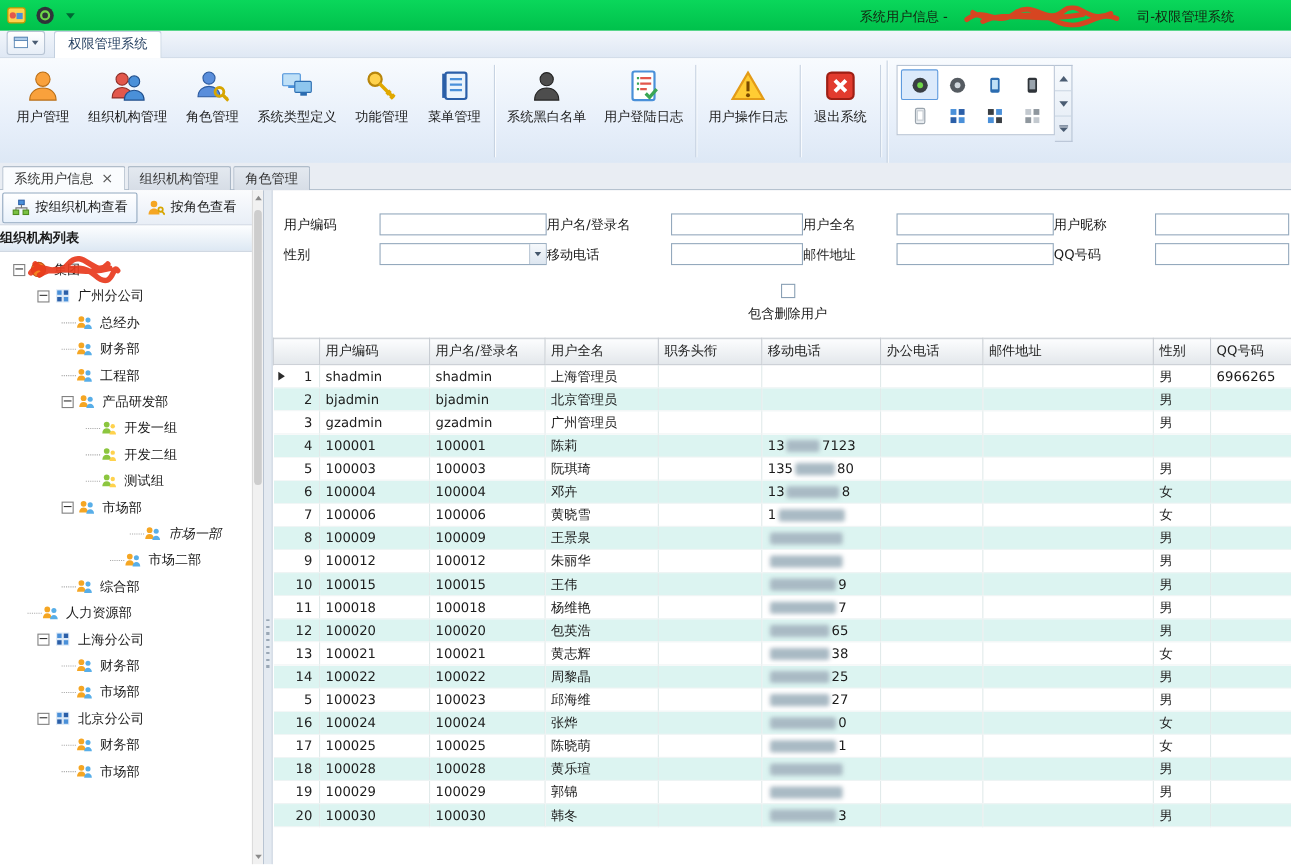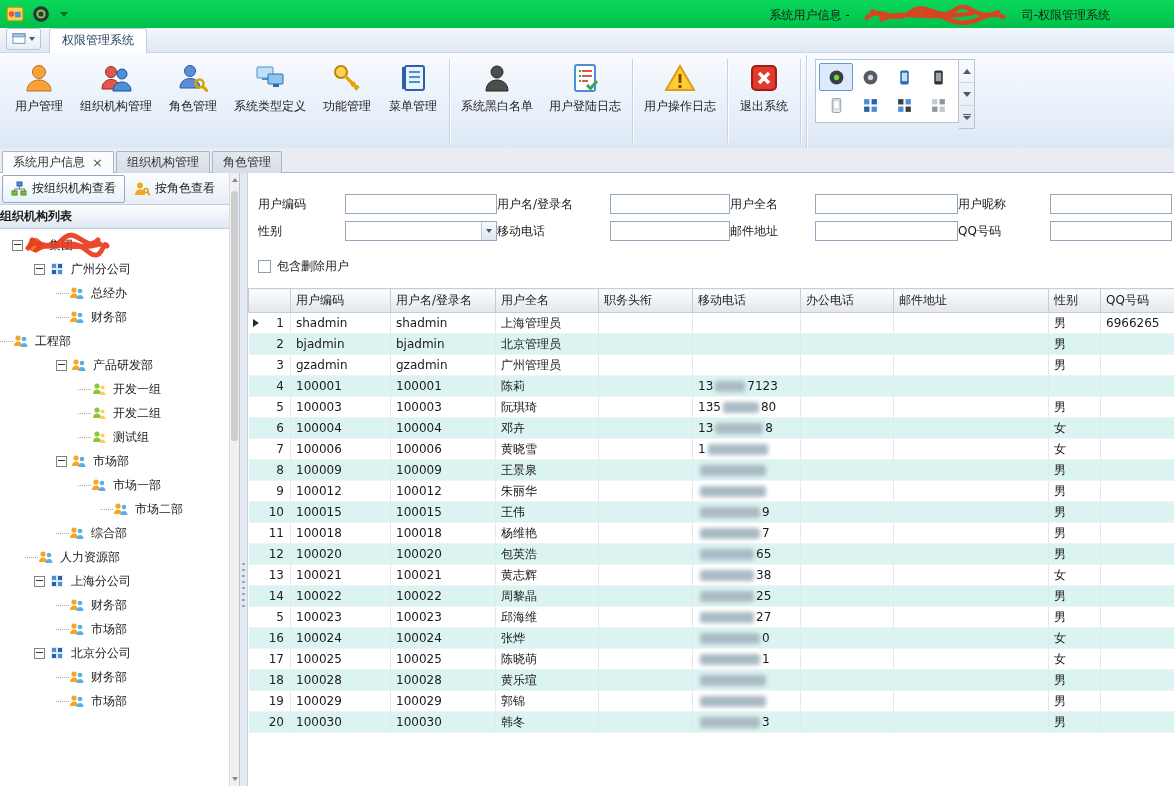--- a/index.html
+++ b/index.html
@@ -5,21 +5,21 @@
   html,body{margin:0;padding:0;}
   body{font-family:"DejaVu Sans","Liberation Sans",sans-serif;font-size:12px;color:#1a1a1a;}
   #app{position:relative;width:1174px;height:786px;background:#fff;overflow:hidden;}
 
   
   #titlebar{position:absolute;left:0;top:0;width:100%;height:28px;
     background:linear-gradient(#0ad75b,#00c14b);display:flex;align-items:center;padding-left:6px;box-sizing:border-box;}
   #titlebar .tb-ic{width:18px;height:18px;margin-right:8px;}
   #titlebar .tb-ic svg{width:18px;height:18px;display:block;}
   #tb-caret{width:0;height:0;border-left:4px solid transparent;border-right:4px solid transparent;border-top:5px solid #063;margin-left:2px;}
-  #title-text{position:absolute;right:64px;top:5px;display:flex;align-items:center;white-space:nowrap;color:#14210f;}
+  #title-text{position:absolute;right:52px;top:5px;display:flex;align-items:center;white-space:nowrap;color:#14210f;}
   .scrib-title{width:168px;height:20px;margin:0 2px;}
   .scrib-title svg{width:100%;height:100%;display:block;}
 
   
   #ribbon-tabs{position:absolute;top:28px;left:0;width:100%;height:25px;
     background:linear-gradient(#f2f6fb,#dfe8f4);border-bottom:1px solid #cad6e4;box-sizing:border-box;display:flex;align-items:flex-end;}
   #qat{display:flex;align-items:center;gap:3px;margin:0 8px 2px 6px;padding:2px 5px;border:1px solid #b7c4d4;border-radius:3px;
     background:linear-gradient(#fff,#e7eef7);height:16px;}
   #qat svg{width:14px;height:12px;display:block;}
   #qat .caret{width:0;height:0;border-left:3.5px solid transparent;border-right:3.5px solid transparent;border-top:4px solid #4a5c72;}
@@ -94,21 +94,21 @@
   #right-panel{flex:1;position:relative;background:#fff;overflow:hidden;}
   #filters{padding:20px 0 0 10px;}
   .frow{display:flex;align-items:center;height:22px;margin-bottom:5px;}
   .flabel{flex:none;}
   .finput{flex:none;height:20px;box-sizing:border-box;border:1px solid #94a9bd;background:#fff;padding:0 4px;font-size:12px;
     font-family:"DejaVu Sans","Liberation Sans",sans-serif;}
   .fselect{flex:none;height:20px;box-sizing:border-box;border:1px solid #94a9bd;background:#fff;display:flex;}
   .fselect .sel-val{flex:1;}
   .fselect .sel-btn{width:14px;border-left:1px solid #b9c6d4;background:linear-gradient(#f6f9fc,#dde6f0);display:flex;align-items:center;justify-content:center;}
   .fselect .sel-btn i{width:0;height:0;border-left:3.5px solid transparent;border-right:3.5px solid transparent;border-top:4px solid #44576c;}
-  #incdel{display:flex;align-items:center;gap:6px;margin:16px 0 0 10px;}
+  #incdel{display:flex;align-items:center;gap:6px;margin:16px 0 0 10px;flex-direction:column;}
   .cbox{width:13px;height:13px;box-sizing:border-box;border:1px solid #8aa0b5;background:#fff;flex:none;}
 
   
   #grid{margin-top:13px;}
   #grid table{border-collapse:collapse;table-layout:fixed;width:926px;font-size:12px;}
   #grid thead th{height:23px;background:linear-gradient(#fcfdfe,#e3e7eb);border:1px solid #c8cdd3;font-weight:normal;
     text-align:left;padding:0 5px;white-space:nowrap;overflow:hidden;color:#222;}
   #grid tbody td{height:20px;border-right:1px solid #e1eaea;border-bottom:1px solid #eef4f4;padding:0 5px;
     white-space:nowrap;overflow:hidden;background:#fff;}
   #grid tbody tr.band td{background:#dcf4f1;}
@@ -455,21 +455,21 @@
             <span class="ti">
               <svg viewBox="0 0 16 16">
                 <circle cx="5" cy="5" r="2.6" fill="#f5a623"></circle>
                 <path d="M1 13c0-3 1.8-4.6 4-4.6S9 10 9 13z" fill="#f5a623"></path>
                 <circle cx="11" cy="6" r="2.3" fill="#58aee8"></circle>
                 <path d="M7.5 14c0-2.6 1.6-4 3.5-4s3.5 1.4 3.5 4z" fill="#58aee8"></path>
               </svg>
             </span>
             <span class="tlabel">财务部</span>
           </div>
-          <div class="trow" style="">
+          <div class="trow" style="padding-left: 56px;">
             <span class="xsp"></span>
             <span class="ti">
               <svg viewBox="0 0 16 16">
                 <circle cx="5" cy="5" r="2.6" fill="#f5a623"></circle>
                 <path d="M1 13c0-3 1.8-4.6 4-4.6S9 10 9 13z" fill="#f5a623"></path>
                 <circle cx="11" cy="6" r="2.3" fill="#58aee8"></circle>
                 <path d="M7.5 14c0-2.6 1.6-4 3.5-4s3.5 1.4 3.5 4z" fill="#58aee8"></path>
               </svg>
             </span>
             <span class="tlabel">工程部</span>
@@ -527,21 +527,21 @@
             <span class="ti">
               <svg viewBox="0 0 16 16">
                 <circle cx="5" cy="5" r="2.6" fill="#f5a623"></circle>
                 <path d="M1 13c0-3 1.8-4.6 4-4.6S9 10 9 13z" fill="#f5a623"></path>
                 <circle cx="11" cy="6" r="2.3" fill="#58aee8"></circle>
                 <path d="M7.5 14c0-2.6 1.6-4 3.5-4s3.5 1.4 3.5 4z" fill="#58aee8"></path>
               </svg>
             </span>
             <span class="tlabel">市场部</span>
           </div>
-          <div class="trow" style="padding-left: 78px;">
+          <div class="trow" style="padding-left: 118px; font-style: italic;">
             <span class="xsp"></span>
             <span class="ti">
               <svg viewBox="0 0 16 16">
                 <circle cx="5" cy="5" r="2.6" fill="#f5a623"></circle>
                 <path d="M1 13c0-3 1.8-4.6 4-4.6S9 10 9 13z" fill="#f5a623"></path>
                 <circle cx="11" cy="6" r="2.3" fill="#58aee8"></circle>
                 <path d="M7.5 14c0-2.6 1.6-4 3.5-4s3.5 1.4 3.5 4z" fill="#58aee8"></path>
               </svg>
             </span>
             <span class="tlabel">市场一部</span>

